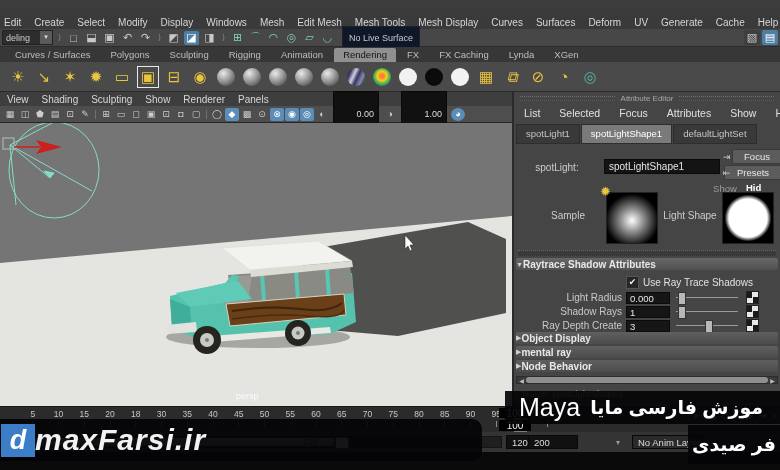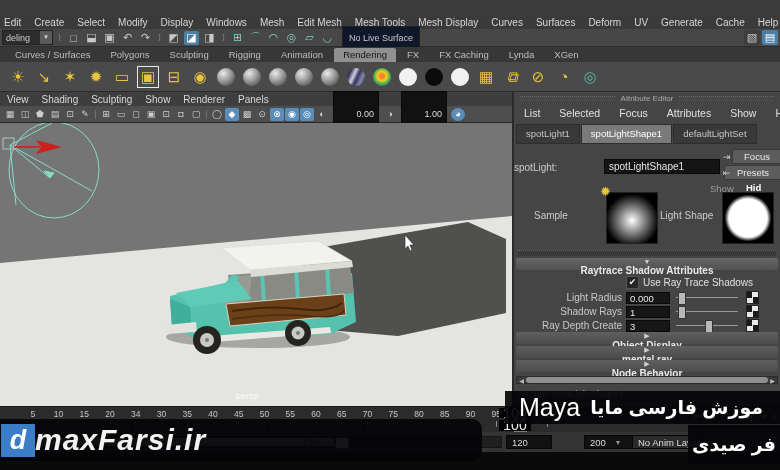--- a/index.html
+++ b/index.html
@@ -73,27 +73,27 @@
   .ae-grip i{flex:1;border-top:1px dotted #6d6d6d;border-bottom:1px dotted #555;height:3px;}
   .ae-grip span{font-size:8px;color:#a8a8a8;white-space:nowrap;}
   .ae-menu{position:absolute;left:0;top:12px;width:100%;height:18px;display:flex;align-items:center;
     gap:19px;padding-left:10px;font-size:10.5px;color:#e0e0e0;box-sizing:border-box;}
   .ae-tabs{position:absolute;left:2px;top:32px;display:flex;gap:1px;height:20px;}
   .ae-tab{background:#393939;border:1px solid #2d2d2d;color:#c4c4c4;font-size:9.5px;
     padding:3px 9px 0 9px;box-sizing:border-box;white-space:nowrap;}
   .ae-tab.active{background:#7a7a7a;color:#fff;}
   .ae-btn{position:absolute;background:#5c5c5c;border:1px solid #3a3a3a;border-radius:2px;
     color:#e8e8e8;font-size:9.5px;text-align:center;line-height:13px;height:13px;}
-  .ae-lblr{position:absolute;text-align:left;color:#cccccc;font-size:10px;}
+  .ae-lblr{position:absolute;text-align:center;color:#cccccc;font-size:10px;}
   .ae-field{position:absolute;background:#141414;border:1px solid #0a0a0a;color:#e6e6e6;
     font-size:10px;padding:1px 0 0 4px;box-sizing:border-box;}
   .swatch{position:absolute;width:50px;height:50px;border:1px solid #222;}
   .ae-sec{position:absolute;left:2px;width:262px;height:12px;border-radius:2px;
     background:linear-gradient(#5f5f5f,#4c4c4c);display:flex;align-items:center;gap:0;
-    box-sizing:border-box;color:#e8e8e8;flex-direction:column;}
+    box-sizing:border-box;color:#e8e8e8;}
   .ae-sec b{font-size:10px;font-weight:bold;}
   .ae-sec i{font-size:7px;font-style:normal;color:#d0d0d0;}
   .ae-row{position:absolute;left:0;width:268px;height:13px;display:flex;align-items:center;}
   .ae-row .lbl{width:108px;text-align:right;color:#c9c9c9;font-size:10px;}
   .ae-row .val{width:44px;height:12px;background:#161616;border:1px solid #0a0a0a;color:#e6e6e6;
     font-size:9.5px;margin-left:4px;padding-left:3px;box-sizing:border-box;}
   .ae-slider{position:relative;width:62px;height:12px;margin-left:6px;}
   .ae-slider::before{content:"";position:absolute;left:0;right:0;top:5px;border-top:1px solid #9a9a9a;}
   .ae-slider .handle{position:absolute;top:0;width:6px;height:11px;background:#b8b8b8;border:1px solid #333;}
   .map-btn{width:11px;height:11px;margin-left:8px;border:1px solid #222;
@@ -102,21 +102,21 @@
     color:#f0f0f0;font-size:9px;line-height:10px;text-align:center;}
   .hscroll{position:absolute;left:2px;width:262px;height:8px;background:#3a3a3a;border:1px solid #2c2c2c;
     display:flex;align-items:center;box-sizing:border-box;}
   .hscroll .arr{width:9px;text-align:center;font-size:6px;color:#bbb;}
   .hscroll .bar{flex:1;height:6px;background:#8f8f8f;border-radius:3px;}
   
   .ruler{left:0;top:406px;width:780px;height:26px;background:#2b2b2b;border-top:1px solid #1a1a1a;box-sizing:border-box;}
   .tick{position:absolute;top:2px;width:18px;text-align:center;color:#c6c6c6;font-size:8.5px;}
   .tick i{display:block;width:1px;height:6px;background:#8a8a8a;margin:2px auto 0;}
   .playhead{position:absolute;left:514px;top:1px;width:13px;height:24px;background:#8c8c8c;opacity:.85;}
-  .fchip{position:absolute;background:#000;color:#f0f0f0;font-size:14px;text-align:center;line-height:11px;}
+  .fchip{position:absolute;background:#000;color:#f0f0f0;font-size:10px;text-align:center;line-height:11px;}
   .playback{position:absolute;right:2px;top:3px;display:flex;gap:5px;align-items:center;}
   .pb-ico{color:#c8d4da;font-size:10px;}
   .pb-ico.red{color:#d84a3a;}
   
   .rangerow{left:0;top:432px;width:780px;height:20px;background:#343434;}
   .range-track{position:absolute;left:2px;top:4px;width:500px;height:12px;background:#1f1f1f;border:1px solid #151515;box-sizing:border-box;}
   .range-bar{position:absolute;left:1px;top:1px;width:330px;height:8px;background:linear-gradient(#a2a2a2,#7c7c7c);}
   .range-bar span{position:absolute;right:16px;top:-1px;font-size:9px;color:#222;}
   .range-handle{position:absolute;left:332px;top:0;width:12px;height:10px;background:#d2d2d2;border:1px solid #555;}
   .rb-field{position:absolute;top:3px;height:14px;background:#111;border:1px solid #080808;
@@ -590,21 +590,21 @@
   <div class="r ruler">
 
       <span class="tick" style="left: 23.75px;"><span>5</span><i></i></span>
 
       <span class="tick" style="left: 49.5px;"><span>10</span><i></i></span>
 
       <span class="tick" style="left: 75.25px;"><span>15</span><i></i></span>
 
       <span class="tick" style="left: 101px;"><span>20</span><i></i></span>
 
-      <span class="tick" style="left: 126.75px;"><span>34</span><i></i></span>
+      <span class="tick" style="left: 126.75px;"><span>18</span><i></i></span>
 
       <span class="tick" style="left: 152.5px;"><span>30</span><i></i></span>
 
       <span class="tick" style="left: 178.25px;"><span>35</span><i></i></span>
 
       <span class="tick" style="left: 204px;"><span>40</span><i></i></span>
 
       <span class="tick" style="left: 229.75px;"><span>45</span><i></i></span>
 
       <span class="tick" style="left: 255.5px;"><span>50</span><i></i></span>
@@ -652,21 +652,21 @@
   </div>
 
   <div class="r rangerow">
     <span class="range-track">
       <span class="range-bar">
         <span>120</span>
       </span>
       <span class="range-handle"></span>
     </span>
     <span class="rb-field" style="left:506px;width:46px;">120</span>
-    <span class="rb-field" style="left:584px;width:50px;">200</span>
+    <span class="rb-field" style="left:528px;width:50px;">200</span>
     <span style="position:absolute;left:616px;top:6px;color:#999;font-size:8px;">▾</span>
     <span class="rb-field" style="left:632px;width:72px;background:#2a2a2a;">No Anim Layer</span>
   </div>
 
   <div class="r bottomstrip"></div>
 
   <div class="r band maya-band" dir="rtl">
     <span class="fa">موزش فارسی مایا</span>
     <span class="en">Maya</span>
   </div>

